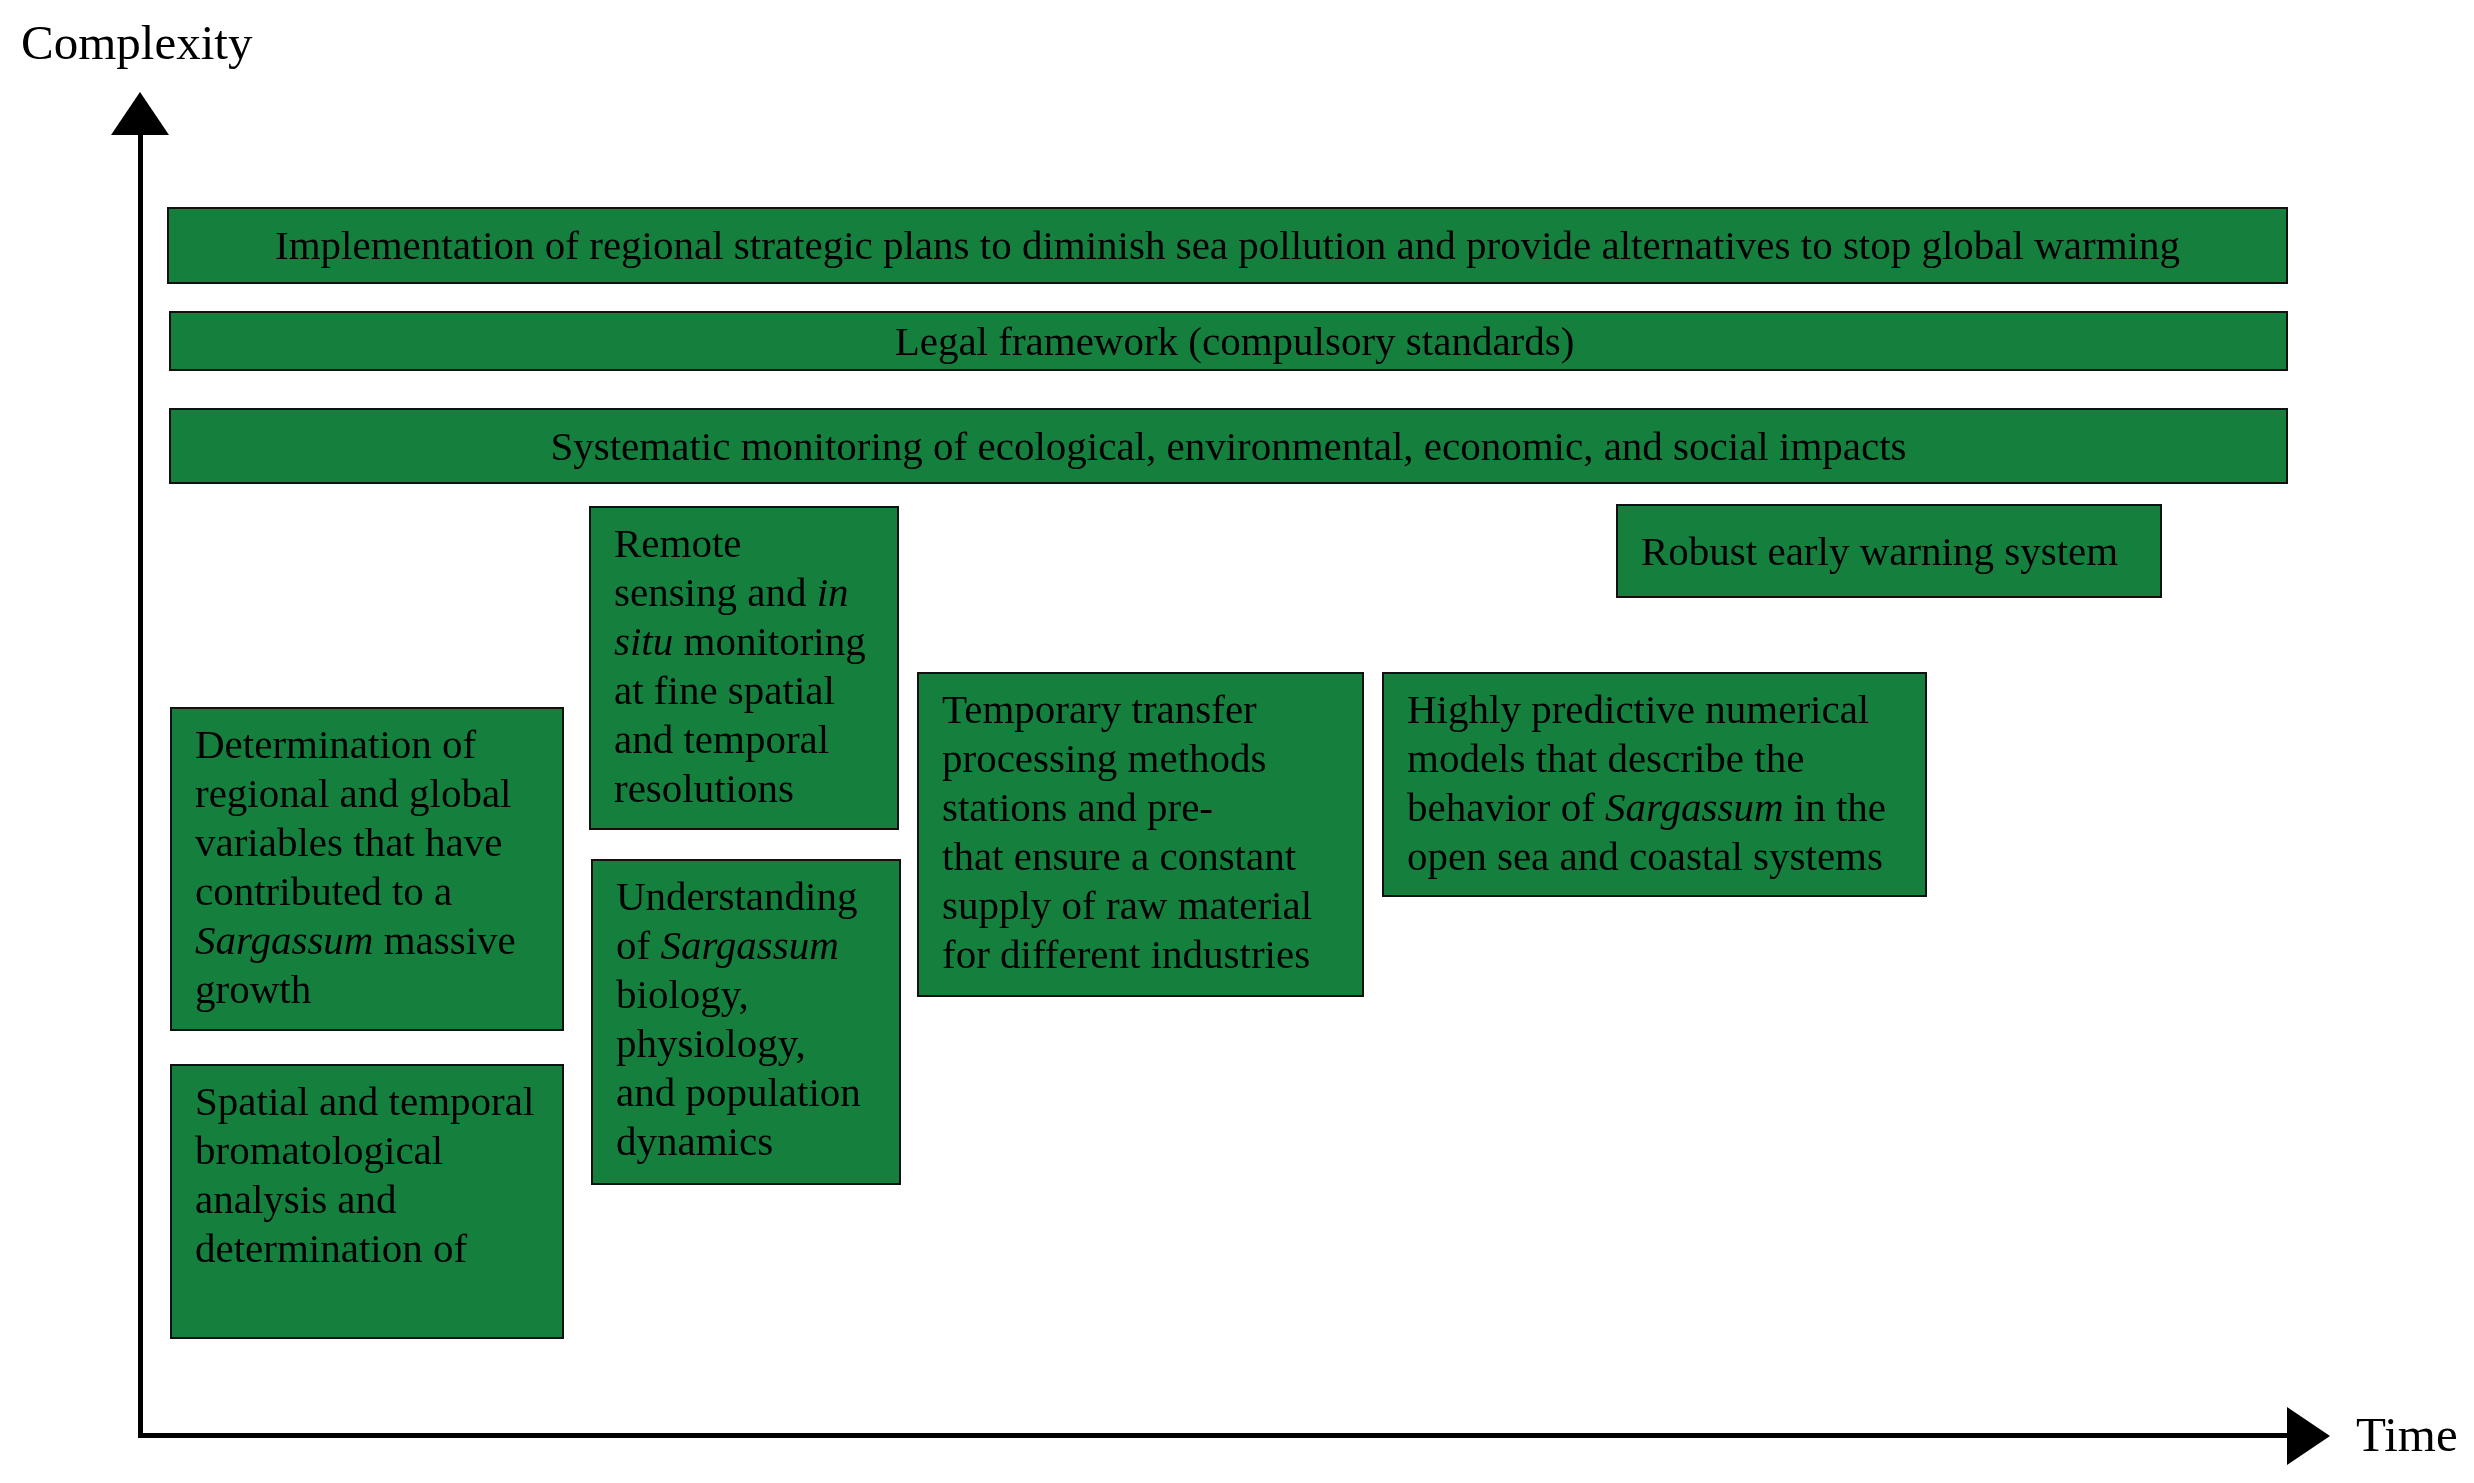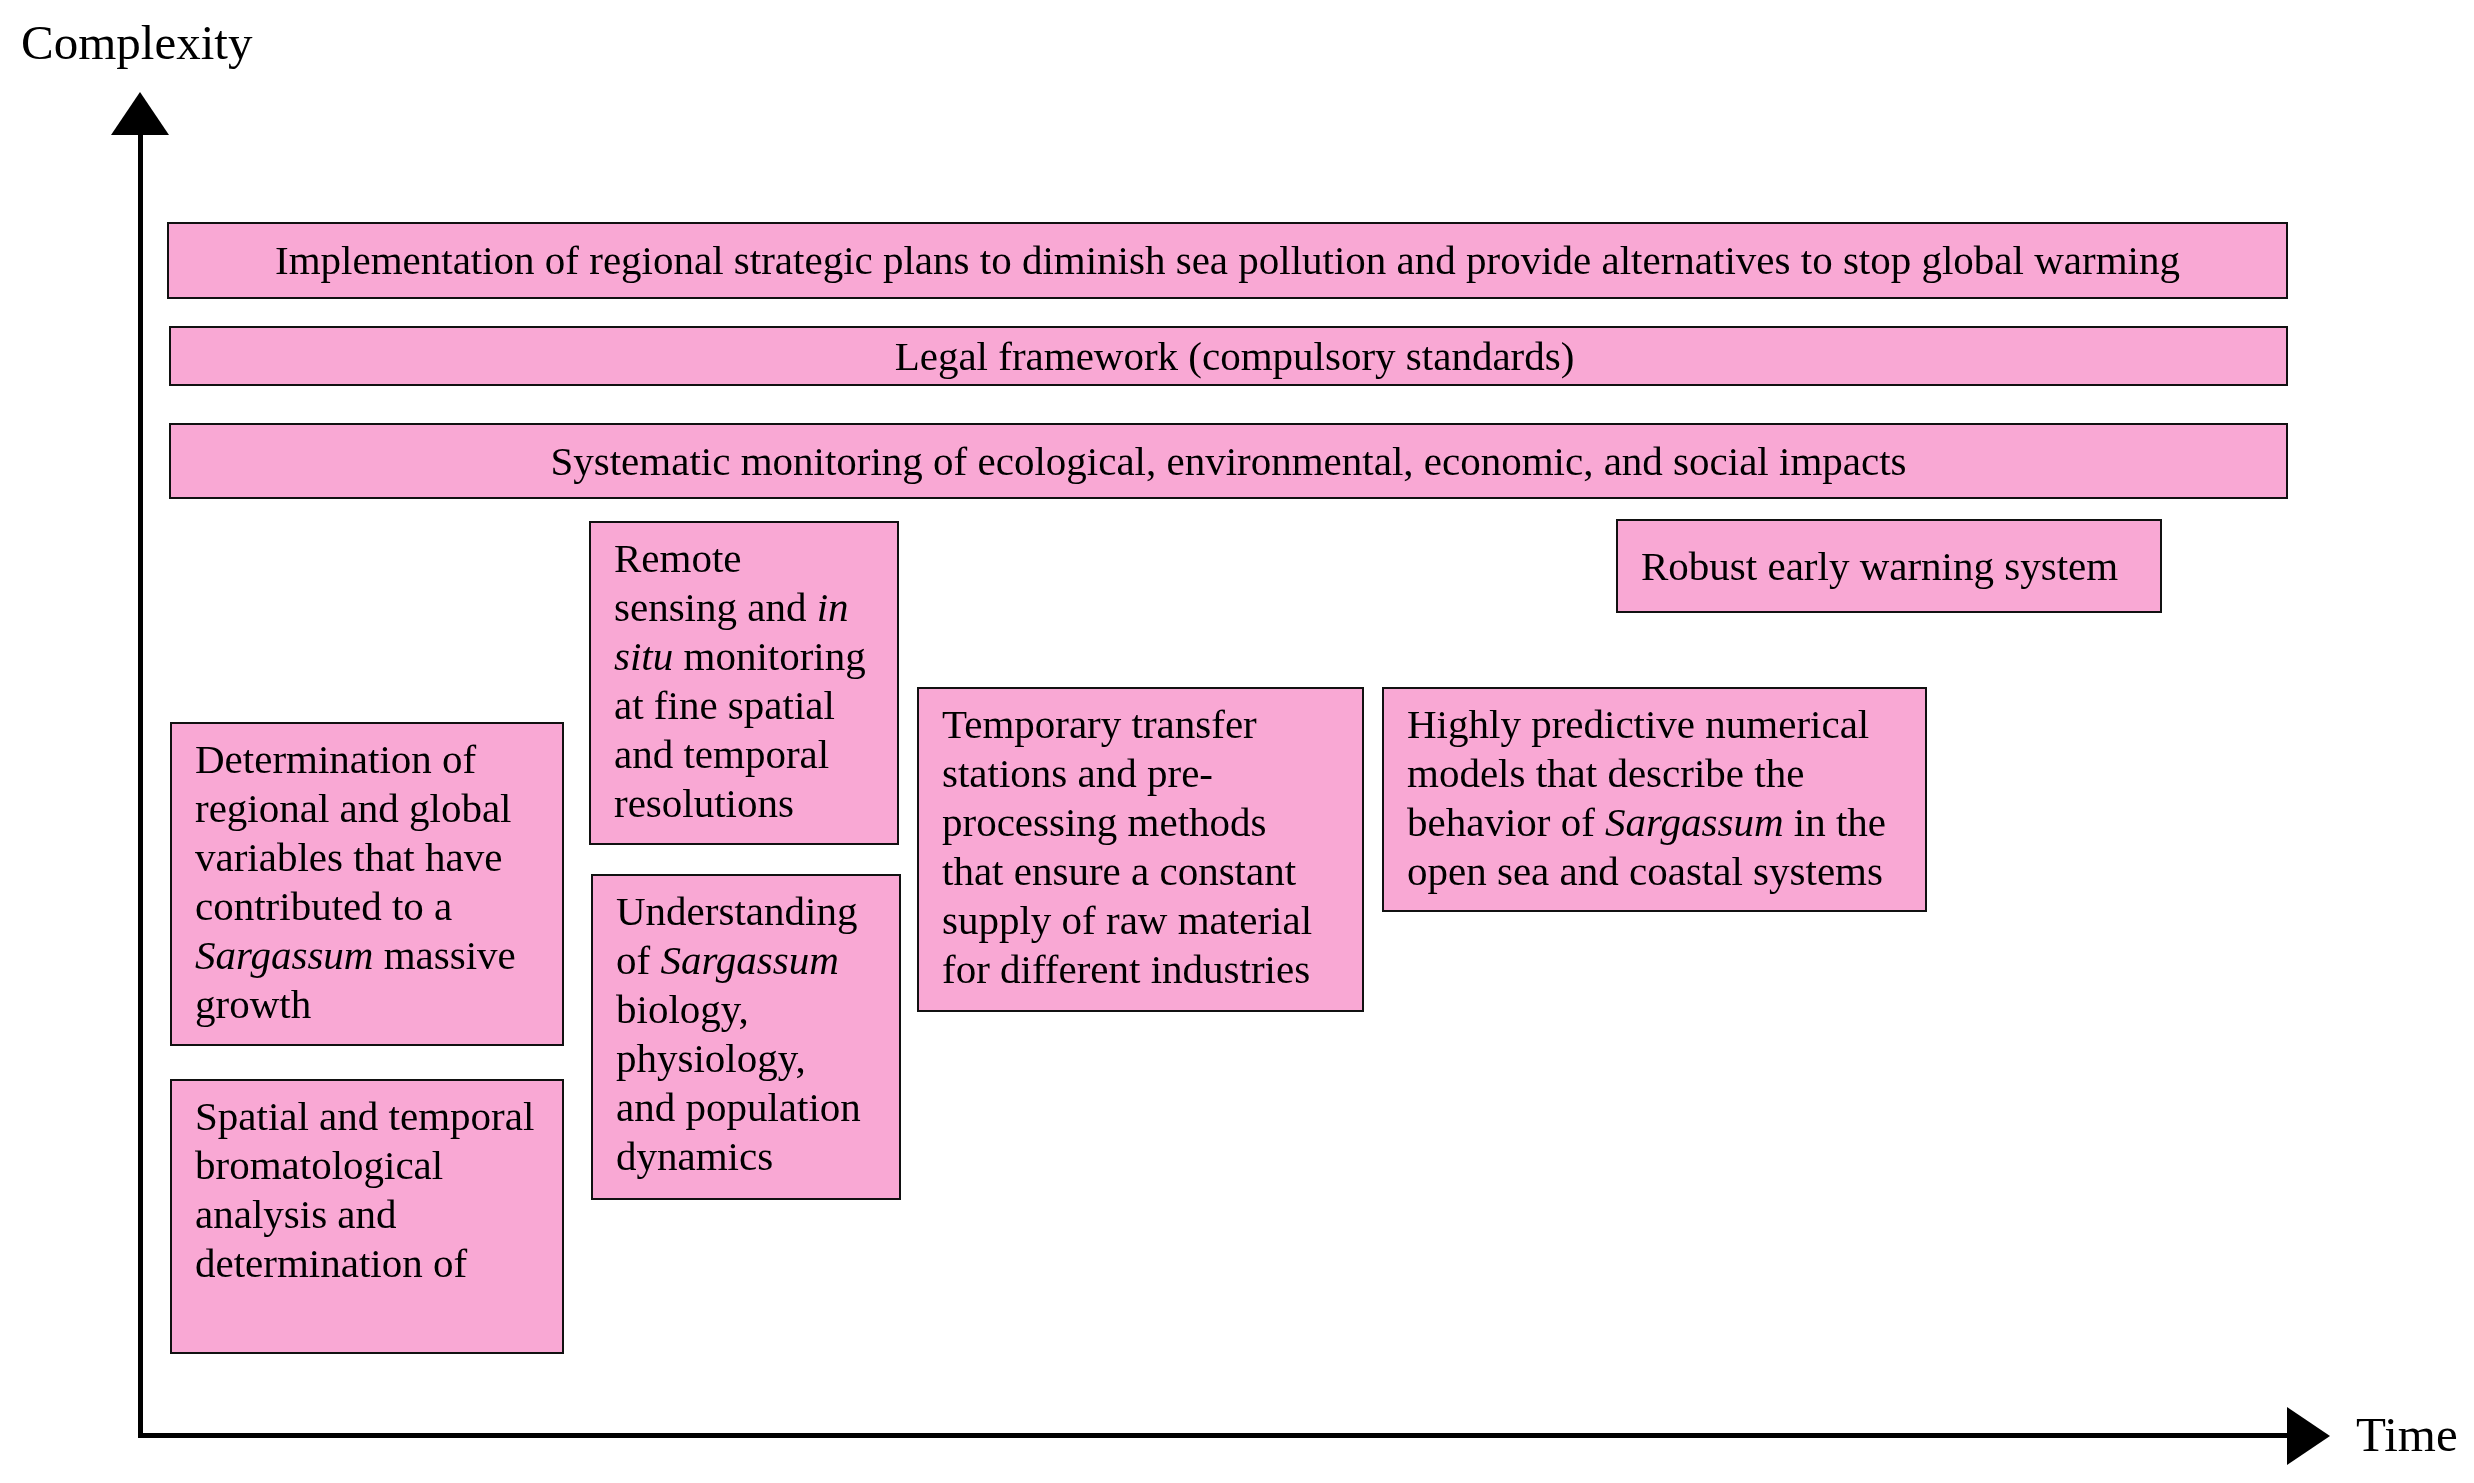--- a/index.html
+++ b/index.html
@@ -1,21 +1,21 @@
 <!DOCTYPE html>
 <html style="font-size:10.2px"><head>
 <meta charset="utf-8">
 <style>
   html, body { margin: 0; padding: 0; background: #ffffff; }
   body { width: 2475px; height: 1484px; position: relative; overflow: hidden;
          font-family: "Liberation Serif", "DejaVu Serif", serif; color: #000000; }
   .axis-label { position: absolute; font-size: 49px; line-height: 1; white-space: nowrap; }
   .axis-line { position: absolute; background: #000000; }
   .arrow { position: absolute; width: 0; height: 0; }
-  .box { position: absolute; box-sizing: border-box; border: 2.6px solid #111111; background: #f9a8d4; margin-top: 15px; }
+  .box { position: absolute; box-sizing: border-box; border: 2.6px solid #111111; background: #15803d; }
   .box.single { display: flex; align-items: center; justify-content: center; }
   .box.single.left { justify-content: flex-start; padding-left: 23px; }
   .box .txt { font-size: 41px; line-height: 49px; white-space: nowrap; }
   .box.multi { padding: 11px 0 0 23px; }
   .box.multi .line { display: block; font-size: 41px; line-height: 49px; white-space: nowrap; }
   .it { font-style: italic; }
 </style>
 </head>
 <body>
 
@@ -70,22 +70,22 @@
     <span class="line"><span>Understanding</span></span>
     <span class="line"><span>of </span><span class="it">Sargassum</span></span>
     <span class="line"><span>biology,</span></span>
     <span class="line"><span>physiology,</span></span>
     <span class="line"><span>and population</span></span>
     <span class="line"><span>dynamics</span></span>
   </div>
 
 <div class="box multi" style="left:917px; top:672px; width:447px; height:325px;">
     <span class="line"><span>Temporary transfer</span></span>
+    <span class="line"><span>processing methods</span></span>
     <span class="line"><span>stations and pre-</span></span>
-    <span class="line"><span>processing methods</span></span>
     <span class="line"><span>that ensure a constant</span></span>
     <span class="line"><span>supply of raw material</span></span>
     <span class="line"><span>for different industries</span></span>
   </div>
 
 <div class="box multi" style="left:1382px; top:672px; width:545px; height:225px;">
     <span class="line"><span>Highly predictive numerical</span></span>
     <span class="line"><span>models that describe the</span></span>
     <span class="line"><span>behavior of </span><span class="it">Sargassum</span><span> in the</span></span>
     <span class="line"><span>open sea and coastal systems</span></span>

